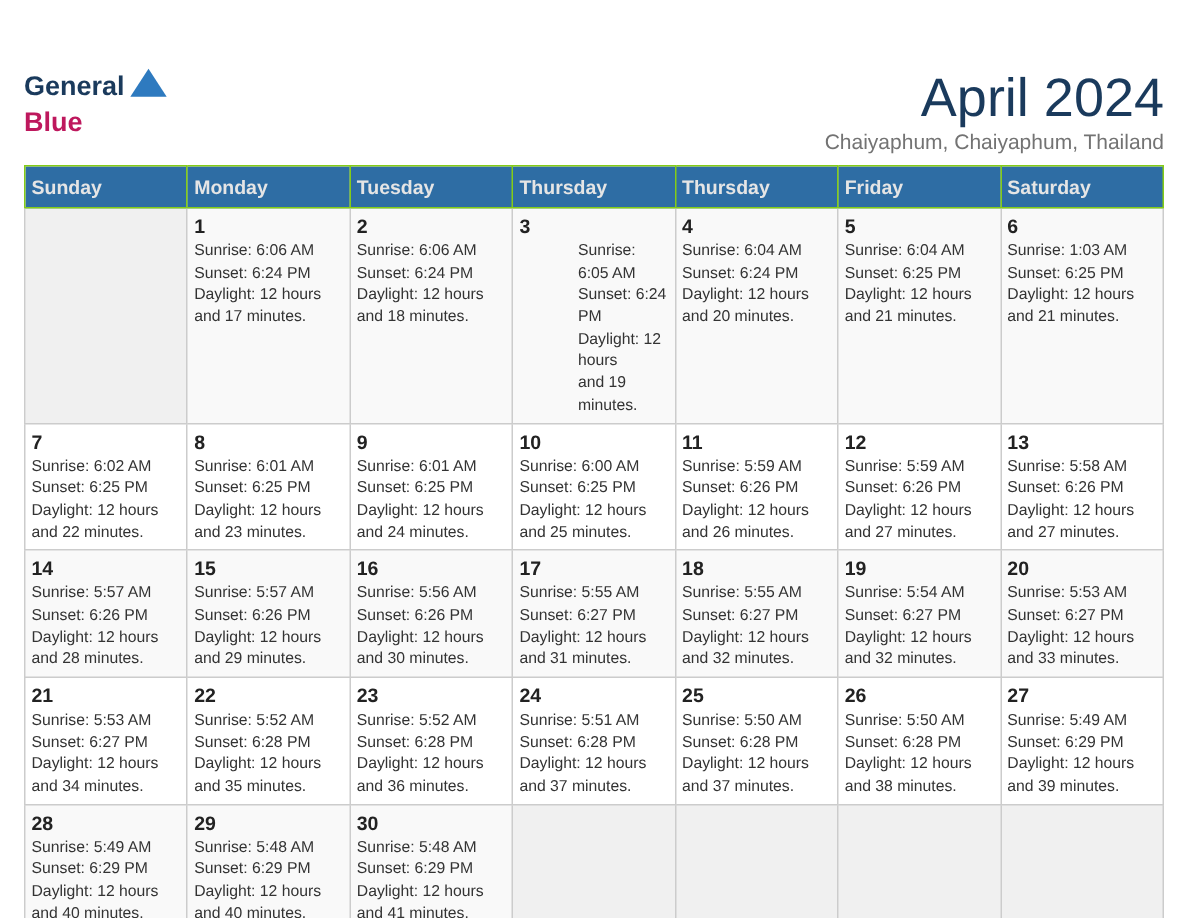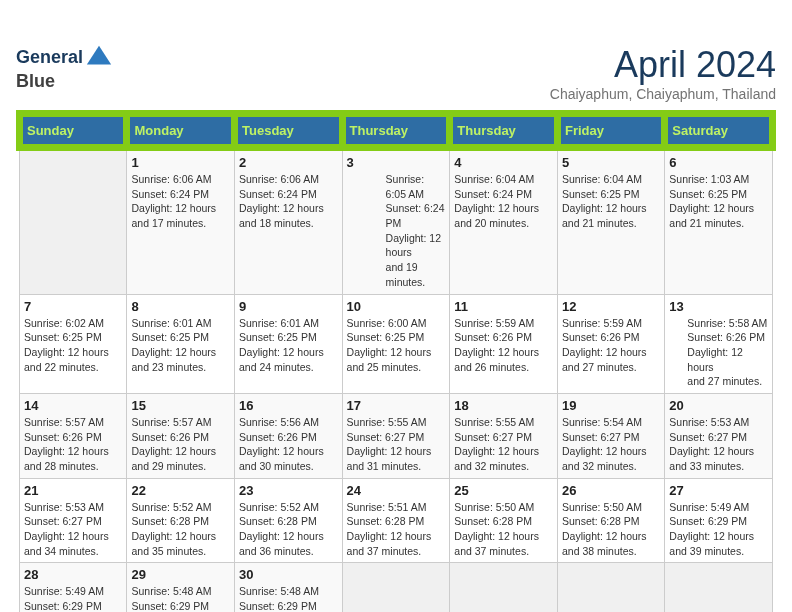--- a/index.html
+++ b/index.html
@@ -21,21 +21,21 @@
       display: flex;
       align-items: center;
     }
     .logo-text {
       font-size: 18px;
       font-weight: bold;
       color: #1a3a5c;
       line-height: 1.1;
     }
     .logo-text span {
-      color: #404040;
+      color: #be185d;
     }
     .logo-icon {
       width: 28px;
       height: 28px;
       margin-left: 2px;
     }
     .title-block {
       text-align: right;
     }
     .month-title {
@@ -47,25 +47,25 @@
       font-size: 14px;
       color: #737373;
     }
     table {
       width: 100%;
       border-collapse: collapse;
       font-size: 11px;
     }
     thead tr th {
       background: #2e6da4;
-      color: #bef264;
+      color: #e5e5e5;
       padding: 6px 4px;
       text-align: left;
       font-size: 13px;
-      border: 7px solid #84cc16;
+      border: 1px solid #84cc16;
     }
     tbody tr td {
       border: 1px solid #ccc;
       vertical-align: top;
       padding: 4px;
       width: 108px;
       min-height: 80px;
       background: #fff;
     }
     tbody tr:nth-child(odd) td {
@@ -206,21 +206,21 @@
         </td>
         <td>
           <span class="day-num">12</span>
           <div class="day-info" style="white-space: pre-line;">Sunrise: 5:59 AM
 Sunset: 6:26 PM
 Daylight: 12 hours
 and 27 minutes.</div>
         </td>
         <td>
           <span class="day-num">13</span>
-          <div class="day-info" style="white-space: pre-line; margin-left: 18px;">Sunrise: 5:58 AM
+          <div class="day-info" style="white-space: pre-line;">Sunrise: 5:58 AM
 Sunset: 6:26 PM
 Daylight: 12 hours
 and 27 minutes.</div>
         </td>
       </tr>
       <tr>
         <td>
           <span class="day-num">14</span>
           <div class="day-info" style="white-space: pre-line;">Sunrise: 5:57 AM
 Sunset: 6:26 PM

